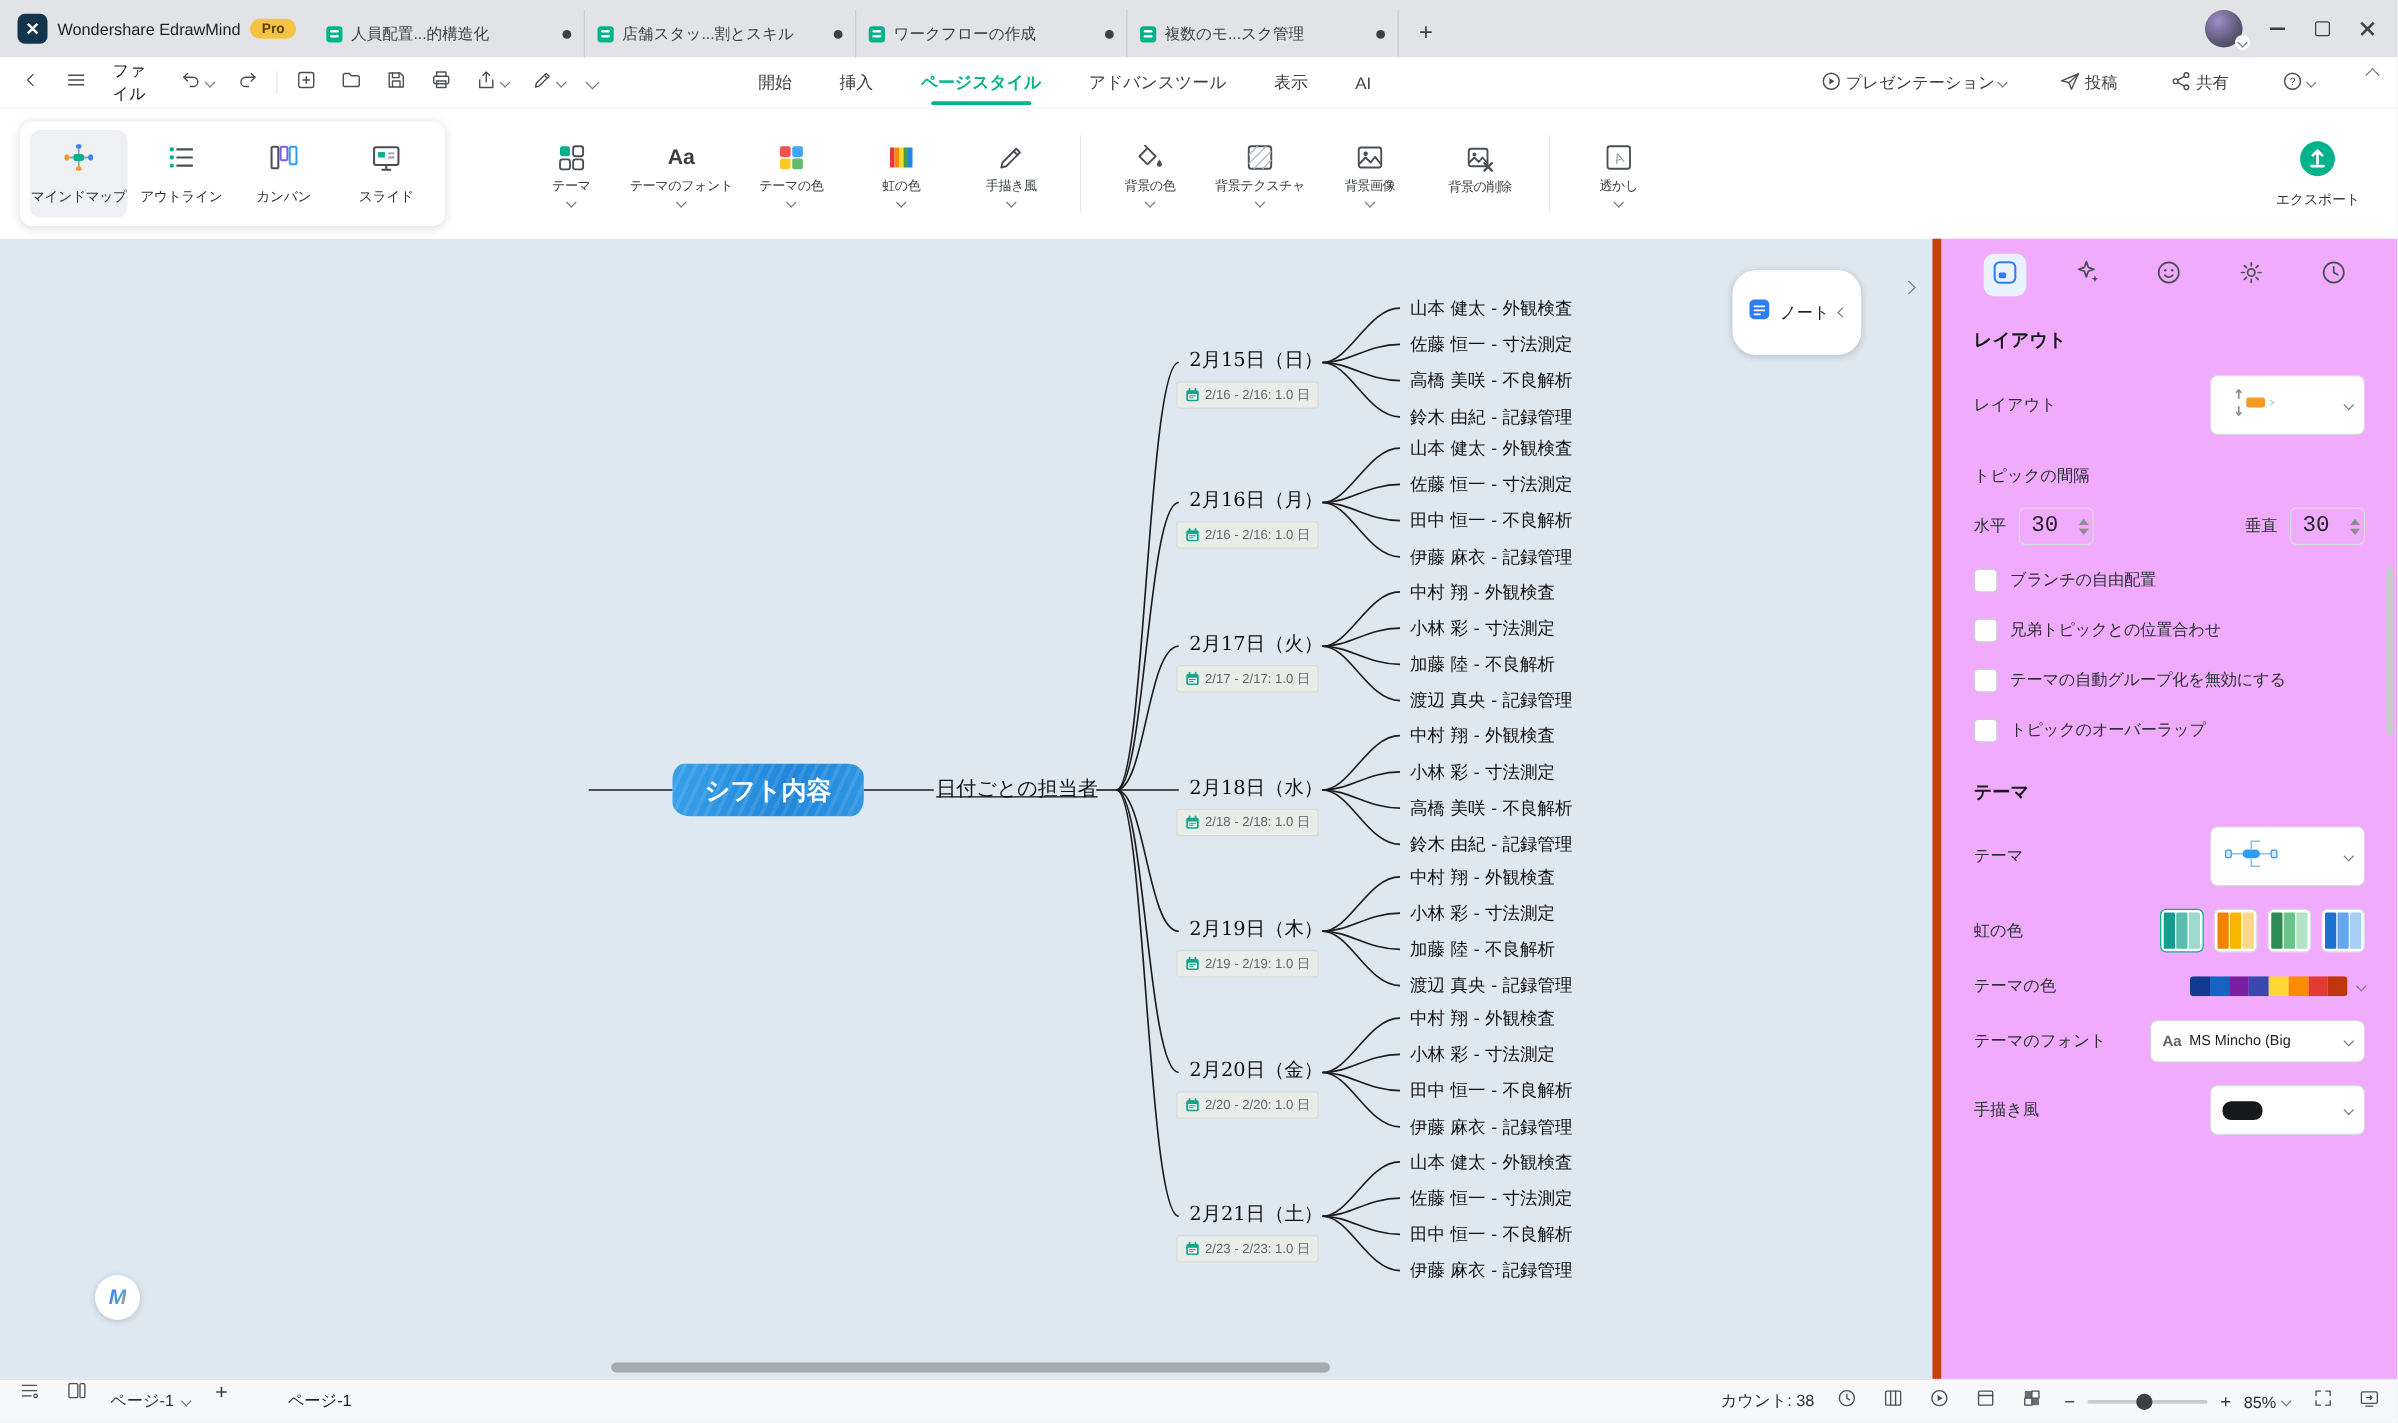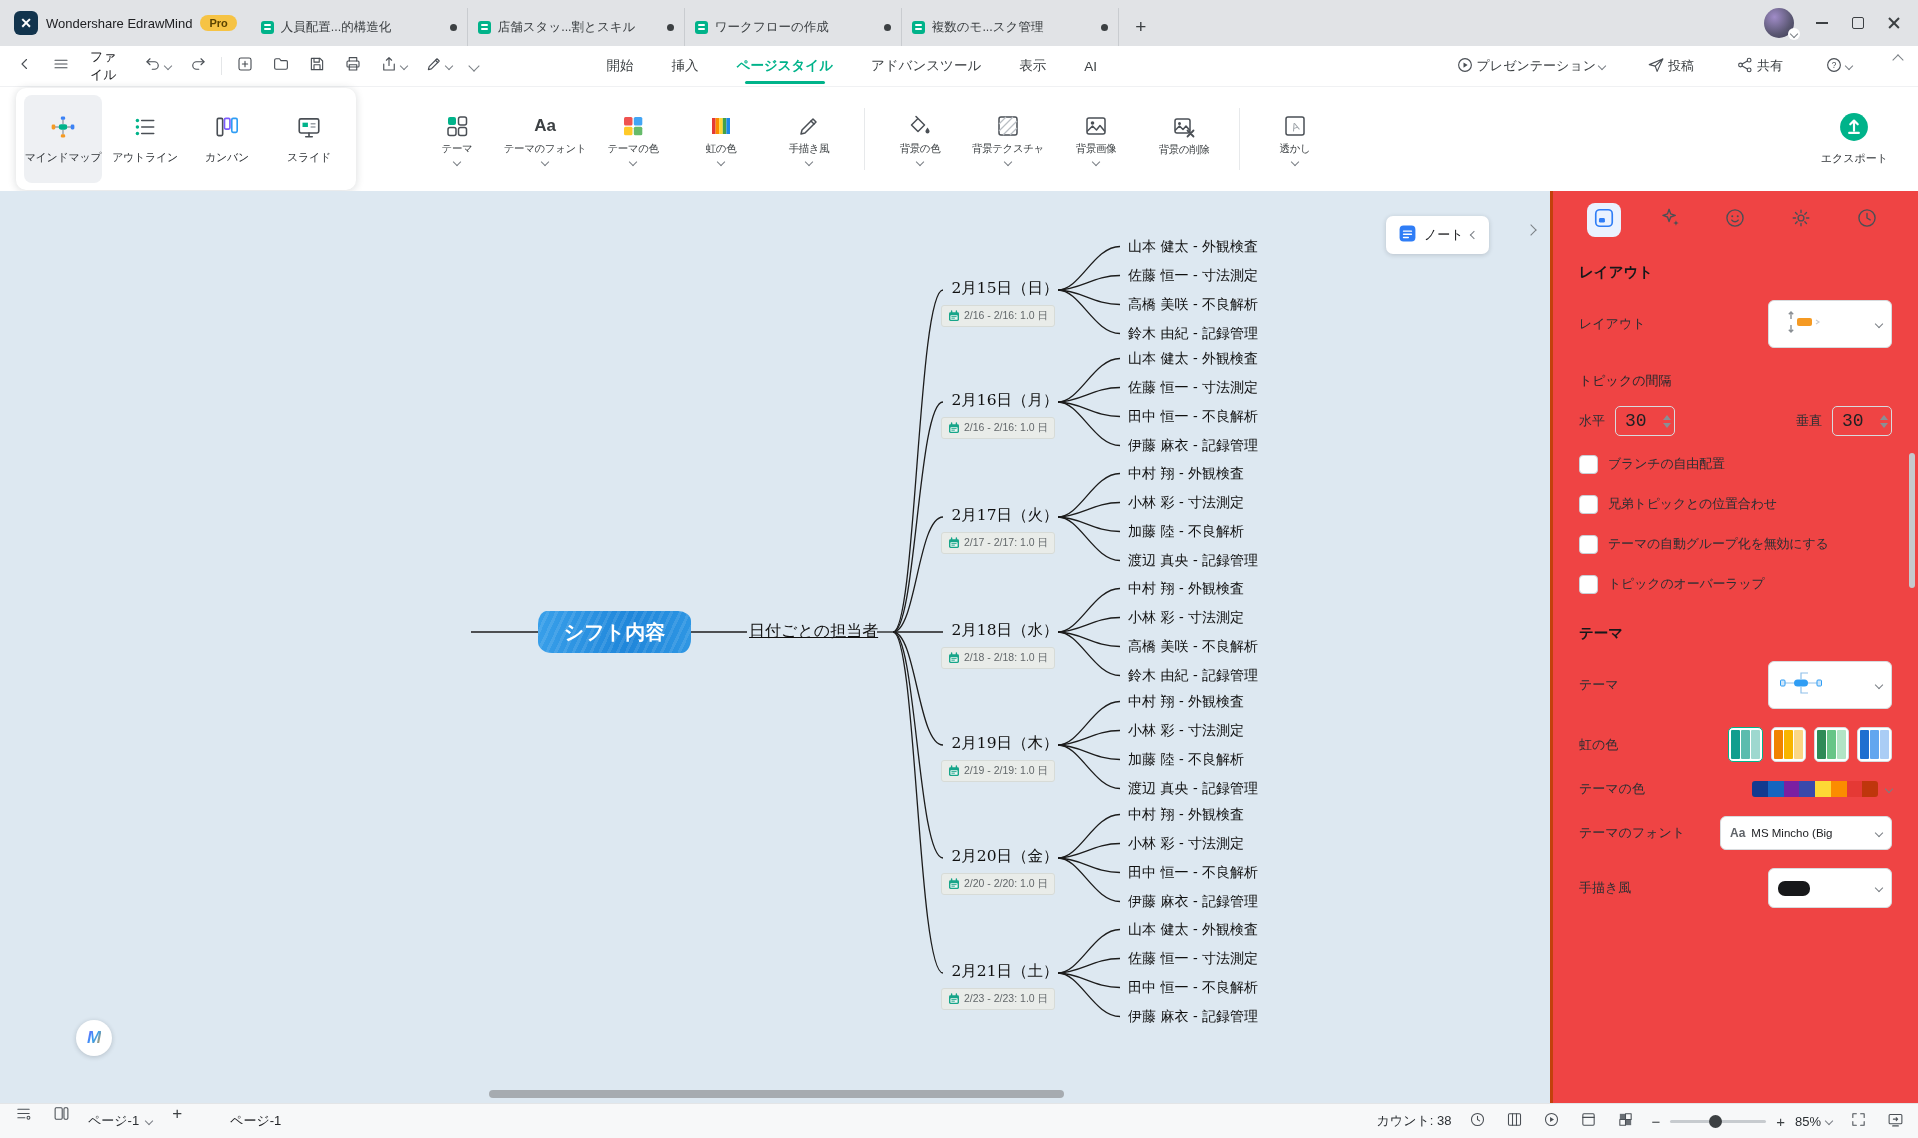--- a/index.html
+++ b/index.html
@@ -47,21 +47,21 @@
 
   .cv{display:inline-block;width:7px;height:7px;border-right:1.6px solid #7a7f85;border-bottom:1.6px solid #7a7f85;transform:rotate(45deg);}
   .cv.s{width:5px;height:5px;}
   .cv.up{transform:rotate(-135deg);}
   .cv.left{transform:rotate(135deg);}
   .cv.right{transform:rotate(-45deg);}
 
   
   .ribbon{height:104px;background:#fff;display:flex;align-items:center;padding:0 16px;flex:0 0 auto;}
   .mode-card{display:flex;gap:4px;background:#fff;border-radius:10px;box-shadow:0 1px 8px rgba(20,30,40,.16);padding:7px 8px;margin-right:60px;}
-  .mode{width:78px;height:88px;display:flex;flex-direction:column;align-items:center;justify-content:center;gap:6px;border-radius:8px;}
+  .mode{width:78px;height:70px;display:flex;flex-direction:column;align-items:center;justify-content:center;gap:6px;border-radius:8px;}
   .mode.active{background:#eef0f3;}
   .mode-label{font-size:11px;color:#2f3337;white-space:nowrap;letter-spacing:-.3px;}
   .tools{display:flex;align-items:center;gap:6px;}
   .tool{width:82px;display:flex;flex-direction:column;align-items:center;gap:3px;padding:6px 0;border-radius:8px;}
   .tool-label{font-size:10.5px;color:#3c4043;white-space:nowrap;letter-spacing:-.4px;}
   .rb-div{width:1px;height:62px;background:#e7e9eb;margin:0 8px;}
   .export{margin-left:auto;display:flex;flex-direction:column;align-items:center;gap:5px;margin-right:14px;}
   .export-label{font-size:11px;color:#2f3337;}
   .aa-ic{font-size:17px;font-weight:bold;color:#3c4043;line-height:24px;}
 
@@ -72,30 +72,30 @@
 
   .mm-root{position:absolute;left:77px;top:415px;width:394px;height:52px;display:flex;align-items:center;justify-content:center;color:#fff;font-family:"DejaVu Serif","Liberation Serif",serif;font-weight:bold;font-size:22px;letter-spacing:.5px;background:linear-gradient(100deg,#3aa2ec,#1d85da 55%,#2f99e6);background-blend-mode:normal;border-radius:24px 18px 22px 28px / 30px 22px 28px 22px;box-shadow:inset 0 0 0 2px rgba(255,255,255,.08);}
   .mm-root::after,.mm-l1::after{content:"";position:absolute;inset:0;border-radius:inherit;background:repeating-linear-gradient(115deg,rgba(255,255,255,.10) 0 3px,transparent 3px 8px);pointer-events:none;}
   .mm-l1{position:absolute;left:538px;top:420px;width:153px;height:42px;display:flex;align-items:center;justify-content:center;color:#fff;font-family:"DejaVu Serif","Liberation Serif",serif;font-weight:bold;font-size:20px;background:linear-gradient(100deg,#39a0ea,#1f86da 60%,#2f97e4);border-radius:9px 13px 10px 14px / 13px 10px 14px 11px;}
   .mm-l2{position:absolute;left:749px;top:430px;font-family:"DejaVu Serif","Liberation Serif",serif;font-size:16px;color:#101010;white-space:nowrap;text-decoration:underline;}
   .mm-day{position:absolute;left:935px;width:140px;text-align:center;font-family:"DejaVu Serif","Liberation Serif",serif;font-size:15.5px;color:#101010;white-space:nowrap;}
   .mm-badge{position:absolute;left:941px;height:20px;display:flex;align-items:center;gap:4px;padding:0 6px;background:#e9ece9;border:1px solid #d7dbd7;border-radius:3px;}
   .mm-badge .bt{font-size:10.5px;color:#62676a;white-space:nowrap;}
   .mm-leaf{position:absolute;left:1128px;font-family:"DejaVu Serif","Liberation Serif",serif;font-size:14px;color:#101010;white-space:nowrap;}
 
-  .note-btn{position:absolute;left:1386px;top:25px;height:38px;display:flex;align-items:center;gap:7px;padding:0 12px;background:#fff;border-radius:7px;box-shadow:0 1px 5px rgba(20,30,40,.18);}
+  .note-btn{position:absolute;left:1386px;top:25px;height:38px;display:flex;align-items:center;gap:7px;padding:15px 12px;background:#fff;border-radius:19px;box-shadow:0 1px 5px rgba(20,30,40,.18);}
   .note-label{font-size:13px;color:#202124;}
   .panel-collapse{position:absolute;right:8px;top:28px;width:22px;height:22px;display:flex;align-items:center;justify-content:center;}
   .watermark{position:absolute;left:76px;top:829px;width:36px;height:36px;border-radius:50%;background:#fff;box-shadow:0 1px 5px rgba(20,30,40,.2);display:flex;align-items:center;justify-content:center;}
   .watermark span{font-weight:bold;font-size:17px;font-style:italic;background:linear-gradient(120deg,#7b61ff,#2f9df4 50%,#f59a23);-webkit-background-clip:text;background-clip:text;color:transparent;}
   .hscroll{position:absolute;left:489px;bottom:5px;width:575px;height:8px;}
   .hscroll .thumb{width:100%;height:8px;border-radius:4px;background:#a6abb0;}
 
   
-  .panel{width:365px;flex:0 0 auto;background:#ef4444;border-left:3px solid #c2410c;position:relative;overflow:hidden;}
+  .panel{width:365px;flex:0 0 auto;background:#f0abfc;border-left:7px solid #c2410c;position:relative;overflow:hidden;}
   .panel-tabs{height:58px;display:flex;align-items:center;justify-content:space-around;padding:0 18px;}
   .ptab{width:34px;height:34px;display:flex;align-items:center;justify-content:center;border-radius:8px;}
   .ptab.active{background:#eaf2ff;}
   .psec{padding:0 26px;}
   .ptitle{font-size:14.5px;font-weight:bold;color:#16181a;margin:14px 0 0;}
   .prow{display:flex;align-items:center;margin-top:18px;}
   .plabel{font-size:13px;color:#2b2f33;}
   .pctrl{margin-left:auto;display:flex;align-items:center;gap:8px;}
   .dd{display:flex;align-items:center;justify-content:space-between;border:1px solid #d8dbde;border-radius:6px;background:#fff;padding:0 9px;}
   .dd.layout-dd{width:104px;height:46px;}

